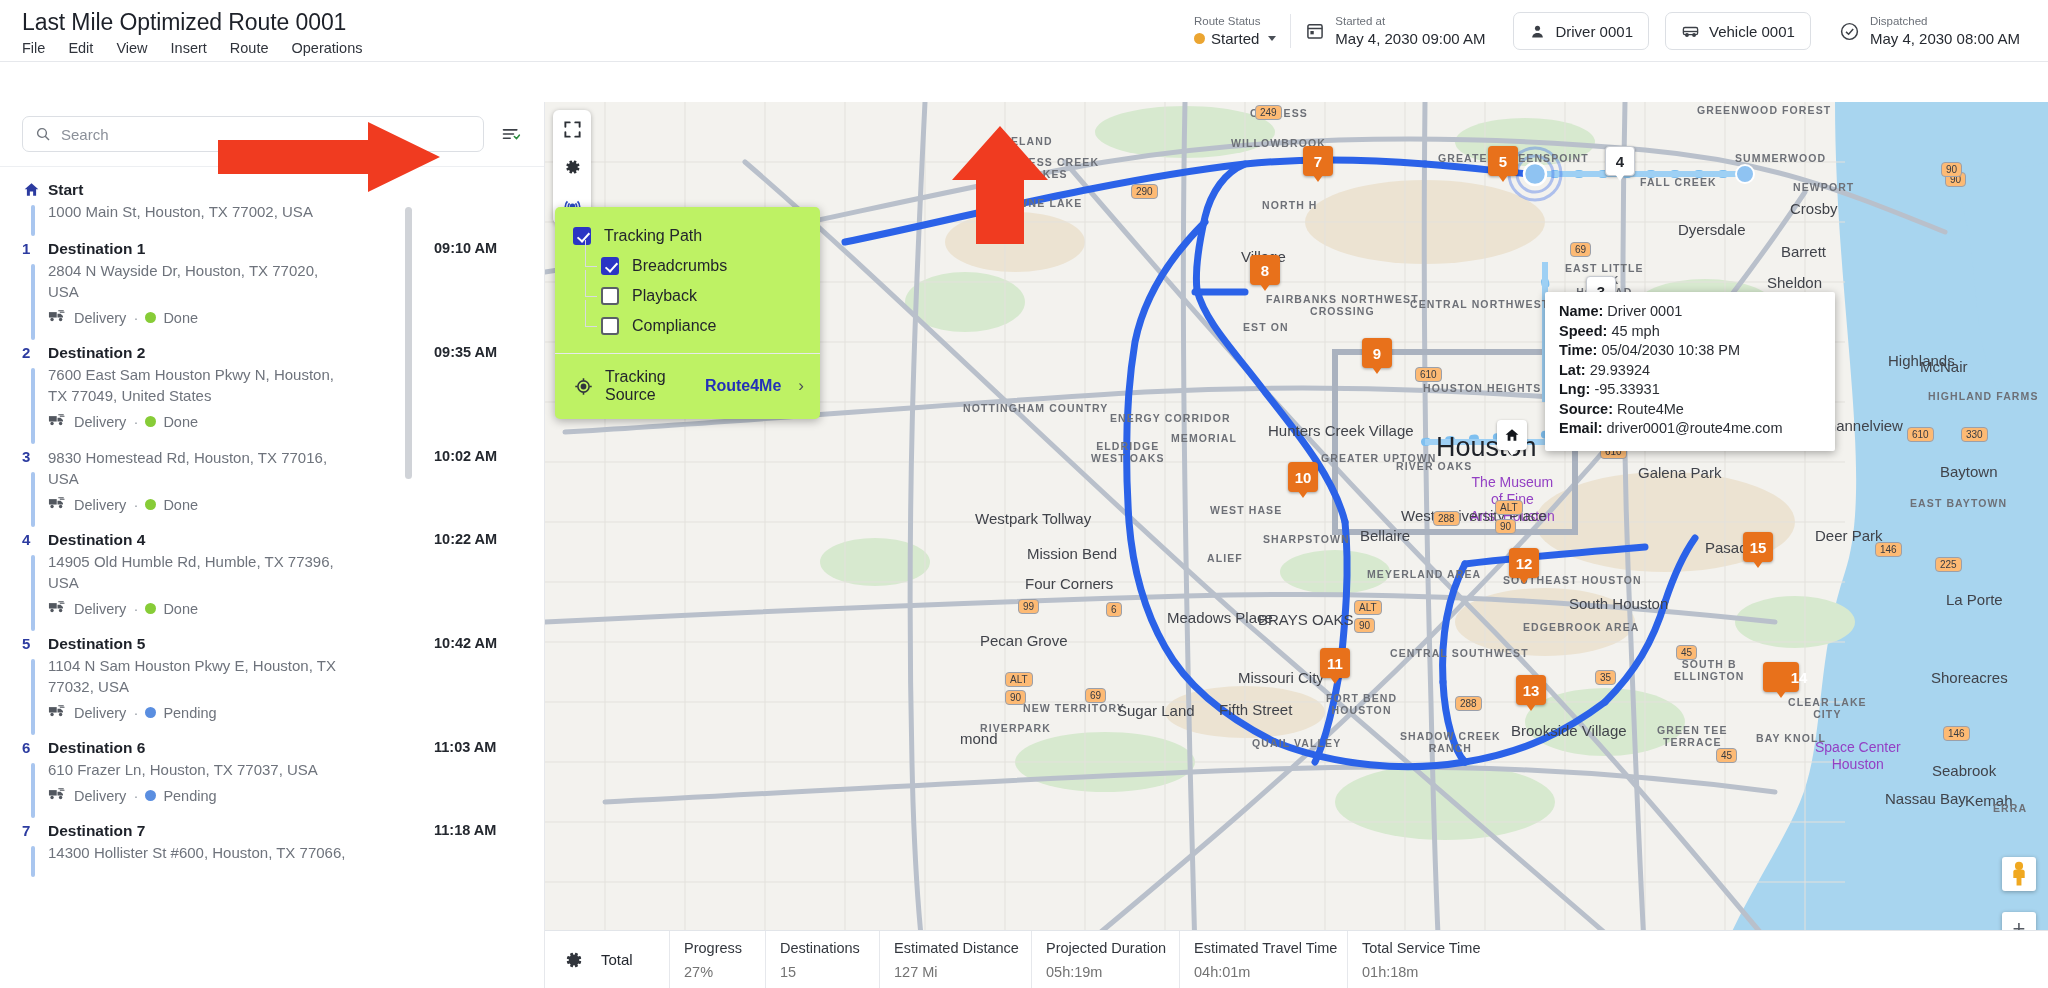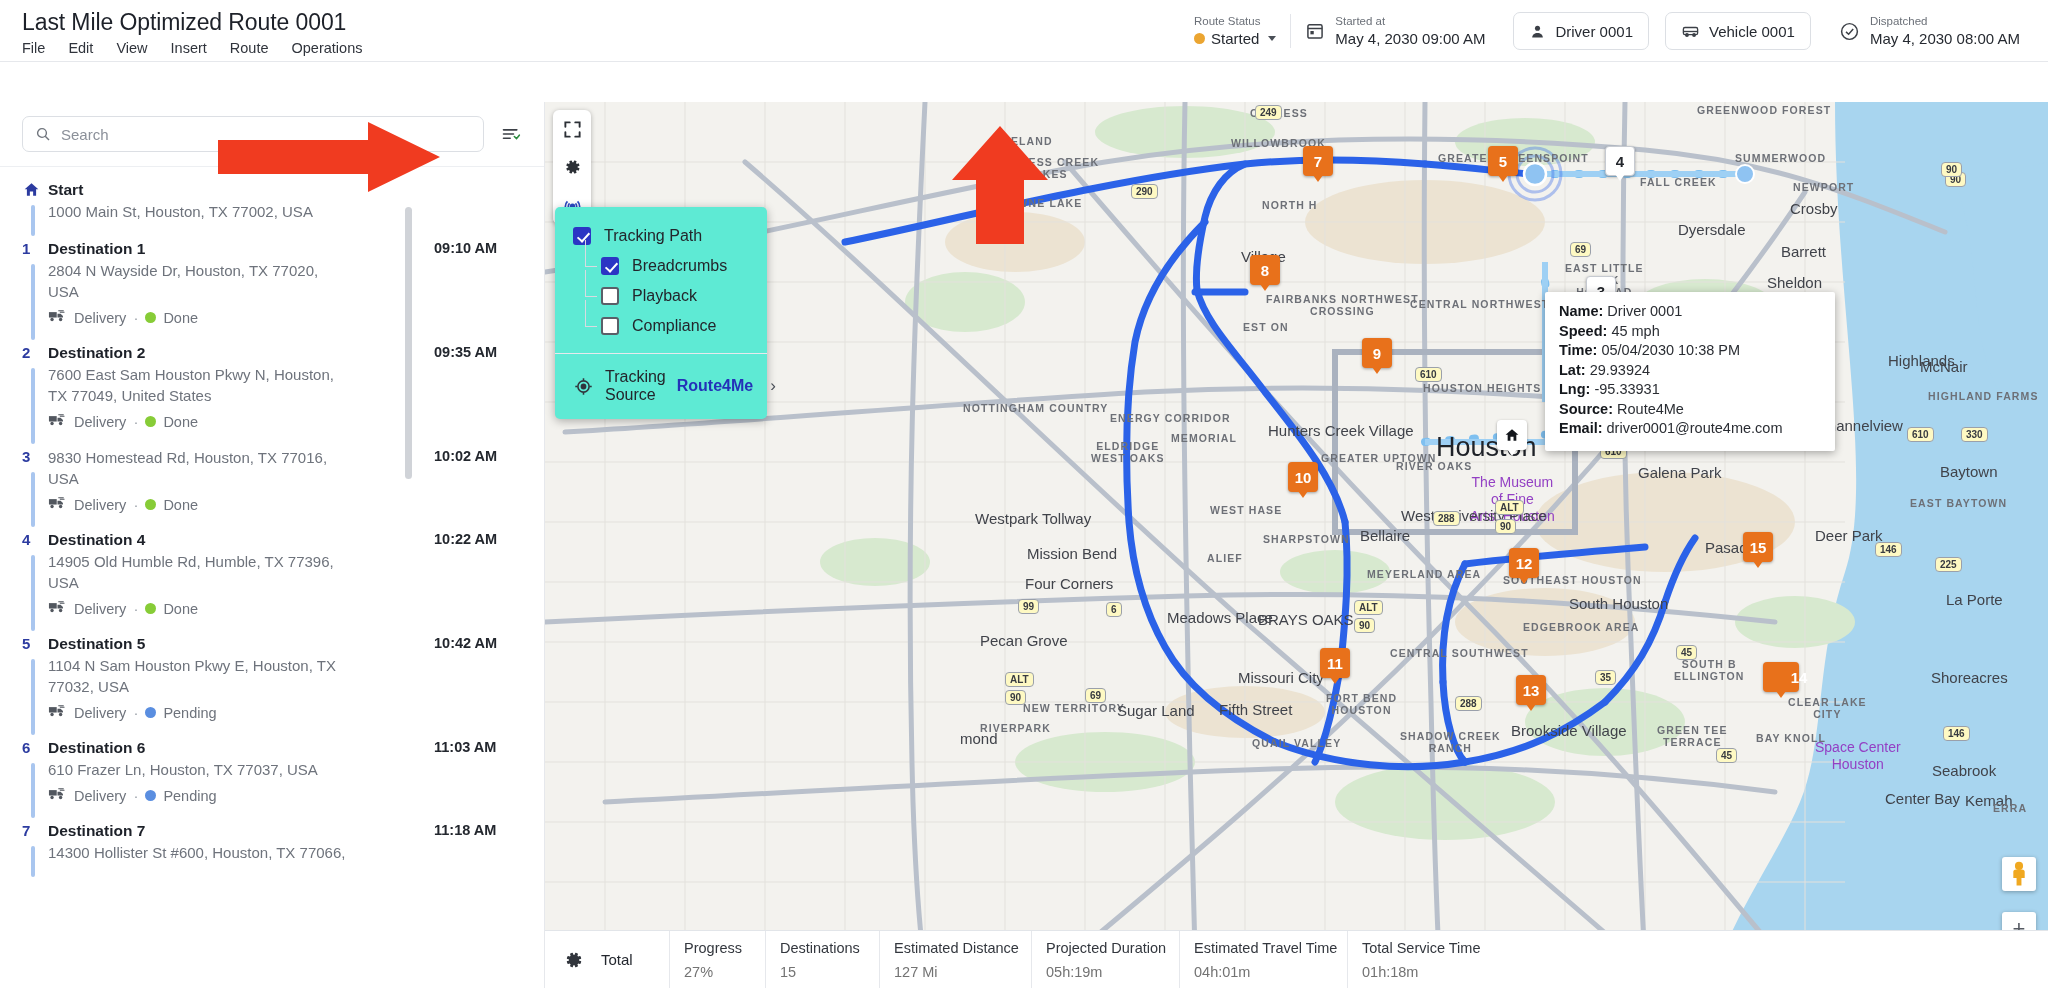--- a/index.html
+++ b/index.html
@@ -77,22 +77,22 @@
 
   
   .map { position:relative; flex:1; overflow:hidden; background:#eef1f3; }
   .map-canvas{position:absolute;inset:0;}
   .mlabel{position:absolute;font-size:11.5px;color:#5d6067;letter-spacing:0.6px;white-space:nowrap;}
   .mlabel.cap{font-weight:700;letter-spacing:1.1px;font-size:10.5px;color:#6d7077;}
   .mlabel.city{font-size:15px;color:#40434a;letter-spacing:0;}
   .mlabel.big{font-size:27px;color:#1f2228;letter-spacing:0;}
   .mlabel.poi{font-size:14px;color:#9340c4;letter-spacing:0;text-align:center;line-height:17px;}
 
-  .shield{position:absolute;background:#fef9c3;border:1.3px solid #9aa0ab;border-radius:4px;font-size:10px;color:#383b41;
-    padding:1px 4px;font-weight:700;white-space:nowrap;}
+  .shield{position:absolute;background:#fdba74;border:1.3px solid #9aa0ab;border-radius:4px;font-size:10px;color:#383b41;
+    padding:1px 4px;font-weight:400;white-space:nowrap;}
 
   .marker{
     position:absolute; width:30px;height:30px;background:#e8711b;border-radius:4px;
     color:#fff;font-size:15px;font-weight:700;display:flex;align-items:center;justify-content:center;
     box-shadow:0 1px 3px rgba(0,0,0,.35); cursor:pointer;
   }
   .marker:after{content:"";position:absolute;bottom:-6px;left:50%;margin-left:-5px;
     width:0;height:0;border-left:5px solid transparent;border-right:5px solid transparent;border-top:7px solid #e8711b;}
   .marker.white{background:#fff;color:#23262c;border:1px solid #c6cad1;}
   .marker.white:after{border-top-color:#fff;}
@@ -100,21 +100,21 @@
   .marker.home:after{border-top-color:#fff;}
 
   
   .map-tools{position:absolute;left:8px;top:8px;width:38px;background:#fff;border-radius:6px;
     box-shadow:0 1px 5px rgba(0,0,0,.28);display:flex;flex-direction:column;overflow:hidden;z-index:30;}
   .map-tools .tbtn{height:38px;display:flex;align-items:center;justify-content:center;cursor:pointer;}
   .map-tools .tbtn.active{background:#fff;}
 
   
   .track-panel{
-    position:absolute;left:10px;top:105px;width:212px;background:#5eead4;border-radius:5px;
+    position:absolute;left:10px;top:105px;width:265px;background:#bef264;border-radius:5px;
     box-shadow:0 2px 10px rgba(0,0,0,.30);z-index:40;padding:14px 0 0 0;
   }
   .tp-row{display:flex;align-items:center;gap:13px;padding:6px 18px 6px 18px;cursor:pointer;}
   .tp-row.sub{padding-left:46px;position:relative;}
   .tp-row.sub:before{content:"";position:absolute;left:30px;top:-11px;bottom:50%;width:1px;background:#d8dbe0;}
   .tp-row.sub:after{content:"";position:absolute;left:30px;top:50%;width:12px;height:1px;background:#d8dbe0;}
   .cb{width:18px;height:18px;border:2px solid #5a5f68;border-radius:3px;flex:0 0 18px;background:#fff;position:relative;}
   .cb.on{background:#2b35c4;border-color:#2b35c4;}
   .cb.on:after{content:"";position:absolute;left:5px;top:1px;width:5px;height:10px;border:solid #fff;border-width:0 2.4px 2.4px 0;transform:rotate(42deg);}
   .tp-label{font-size:16px;color:#23262c;}
@@ -594,21 +594,21 @@
           <div class="mlabel cap" style="left: 1211px; top: 630px; text-align: center; white-space: pre-line;">BAY KNOLL</div>
           <div class="mlabel city" style="left: 1386px; top: 567px;">Shoreacres</div>
           <div class="mlabel poi" style="left: 1270px; top: 637px; text-align: center; white-space: pre-line;">Space Center
 Houston</div>
           <div class="mlabel cap" style="left: 855px; top: 628px; text-align: center; white-space: pre-line;">SHADOW CREEK
 RANCH</div>
           <div class="mlabel cap" style="left: 707px; top: 635px; text-align: center; white-space: pre-line;">QUAIL VALLEY</div>
           <div class="mlabel cap" style="left: 435px; top: 620px; text-align: center; white-space: pre-line;">RIVERPARK</div>
           <div class="mlabel city" style="left: 415px; top: 628px;">mond</div>
           <div class="mlabel city" style="left: 1387px; top: 660px;">Seabrook</div>
-          <div class="mlabel city" style="left: 1340px; top: 688px;">Center Bay</div>
+          <div class="mlabel city" style="left: 1340px; top: 688px;">Nassau Bay</div>
           <div class="mlabel city" style="left: 1420px; top: 690px;">Kemah</div>
           <div class="mlabel cap" style="left: 1448px; top: 700px; text-align: center; white-space: pre-line;">ERRA</div>
         </div>
 
       <div id="shields-container">
           <div class="shield" style="left: 710px; top: 3px;">249</div>
           <div class="shield" style="left: 586px; top: 82px;">290</div>
           <div class="shield" style="left: 1400px; top: 70px;">90</div>
           <div class="shield" style="left: 1025px; top: 140px;">69</div>
           <div class="shield" style="left: 1240px; top: 218px;">90</div>

